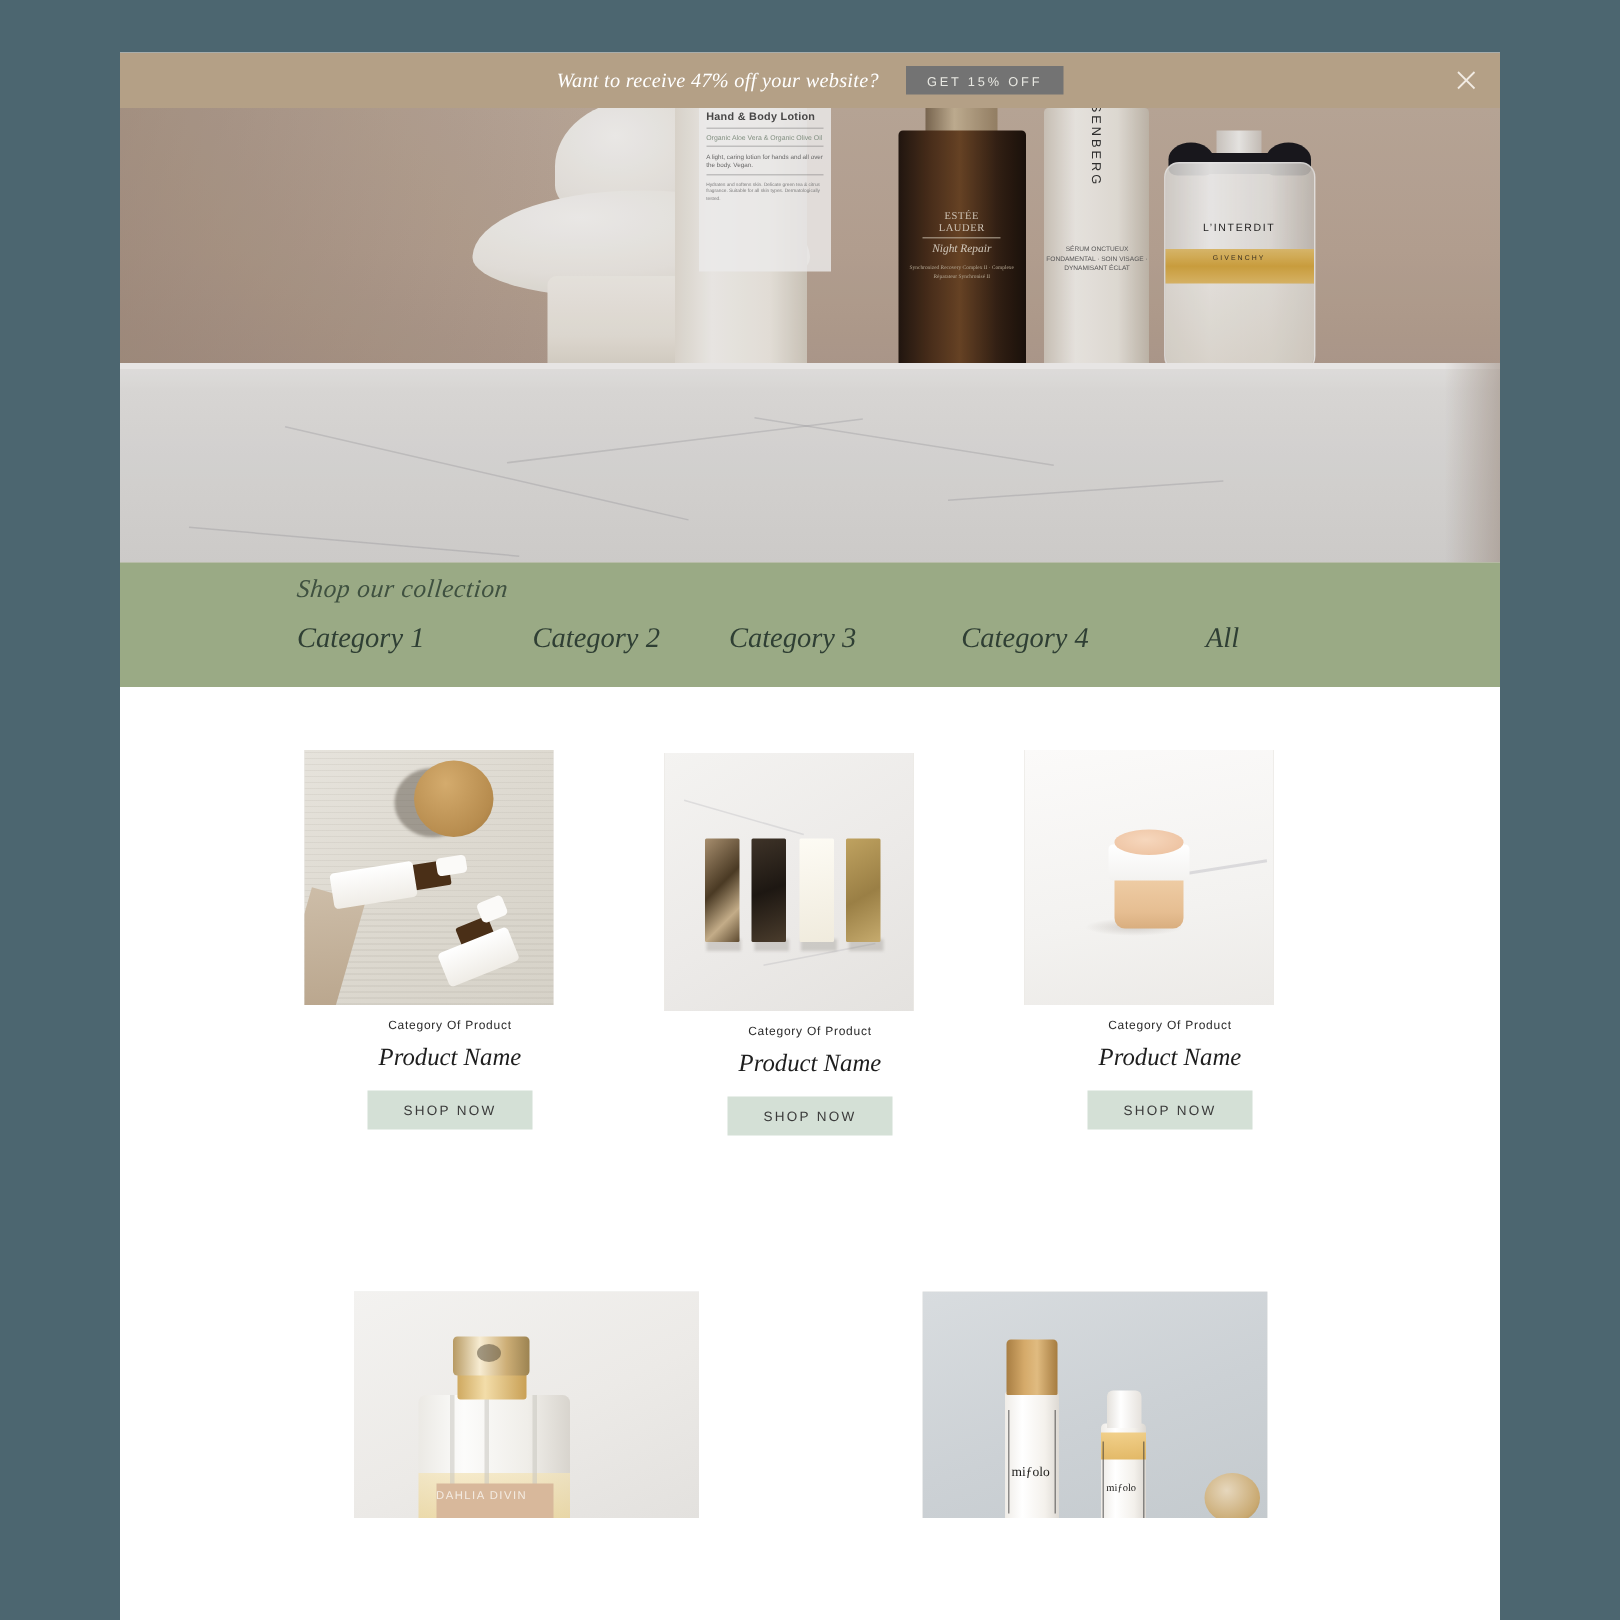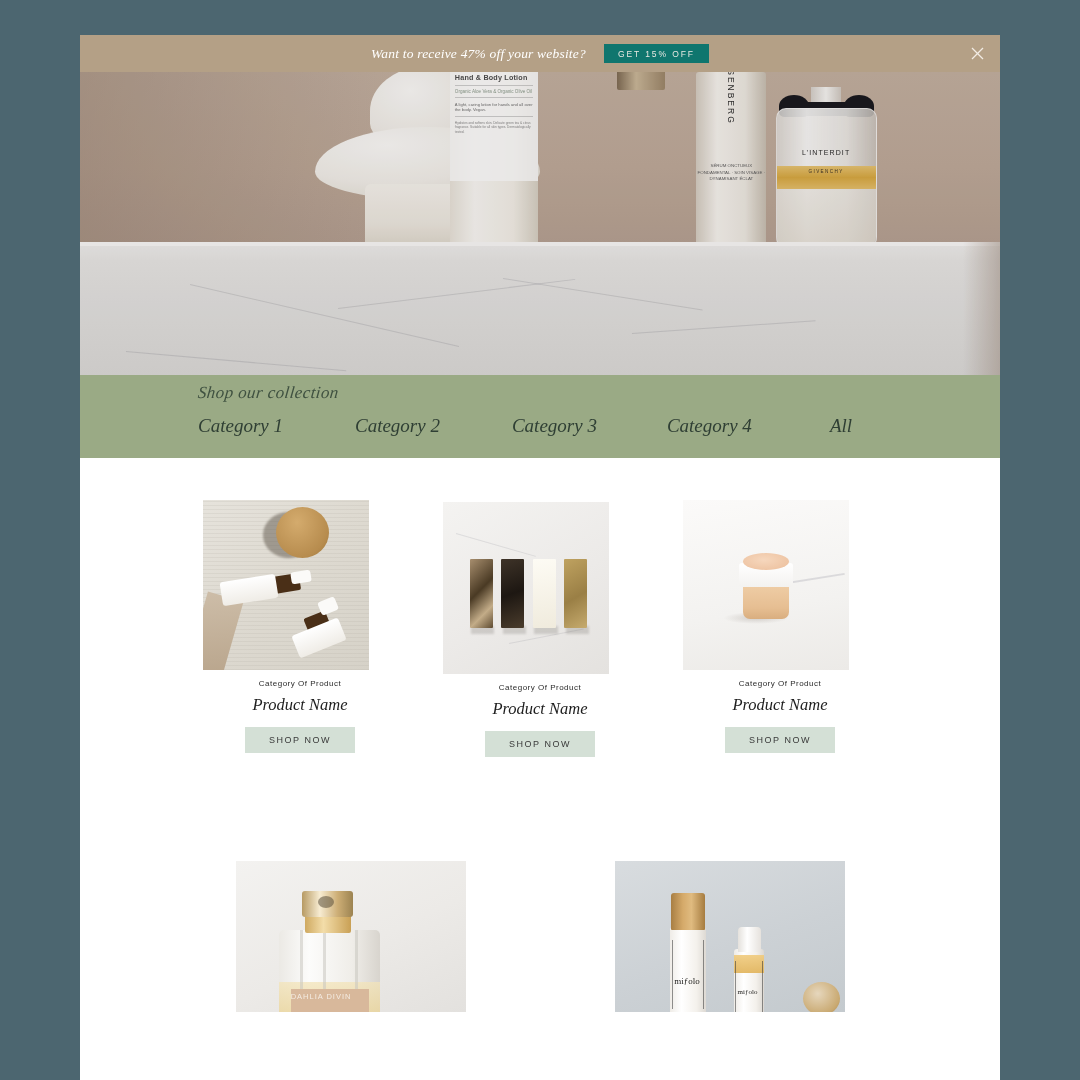--- a/index.html
+++ b/index.html
@@ -39,21 +39,21 @@
   .announce-text {
     font-family: "Liberation Serif", serif;
     font-style: italic;
     font-size: 13.5px;
     color: #ffffff;
     letter-spacing: 0.2px;
     white-space: nowrap;
   }
   .announce-btn {
     margin-left: 18px;
-    background: #0f766e;
+    background: #737373;
     color: #e8e8e2;
     border: none;
     font-family: "Liberation Sans", sans-serif;
     font-size: 8.5px;
     letter-spacing: 1.9px;
     padding: 6px 14px 5px 14px;
     cursor: pointer;
     line-height: 1;
   }
   .announce-close {
@@ -141,21 +141,21 @@
     border-radius: 6px 6px 4px 4px;
   }
 
   
   .bottle-lotion {
     position: absolute; left: 40.2%; top: -3%; width: 9.6%; height: 62%;
     background: linear-gradient(90deg, #e9e4da 0%, #fbf9f5 28%, #f4f0e8 72%, #d8d1c4 100%);
     border-radius: 3px;
   }
   .bottle-lotion-lbl {
-    position: absolute; left: 0; top: 3%; width: 100%; height: 60%;
+    position: absolute; left: 16px; top: 3%; width: 100%; height: 60%;
     background: rgba(255,255,255,.82);
     padding: 4px 5px;
     overflow: hidden;
   }
   .ll-t { font-family: "Liberation Sans", sans-serif; font-size: 7.2px; font-weight: bold; color: #4a4a4a; letter-spacing: .2px;}
   .ll-s { font-family: "Liberation Sans", sans-serif; font-size: 4.6px; color: #8a9a8a; margin-top: 2px;}
   .ll-b { font-family: "Liberation Sans", sans-serif; font-size: 4.2px; color: #6d6d6d; margin-top: 4px; line-height: 1.35;}
   .ll-c { font-family: "Liberation Sans", sans-serif; font-size: 3.2px; color: #878787; margin-top: 4px; line-height: 1.4;}
   .bottle-lotion-rule { height:1px; background: rgba(120,120,120,.35); margin: 3px 0;}
 
@@ -275,21 +275,21 @@
   .catnav-item {
     font-family: "Liberation Serif", serif;
     font-style: italic;
     font-size: 19px;
     color: #2f3f34;
     cursor: pointer;
     white-space: nowrap;
   }
   .cn1 { margin-left: 118px; }
   .cn2 { margin-left: 72px; }
-  .cn3 { margin-left: 72px; }
+  .cn3 { margin-left: 46px; }
   .cn4 { margin-left: 70px; }
   .cn5 { margin-left: 78px; }
 
   
   .products {
     background: #ffffff;
     padding-top: 42px;
   }
   .row { display: flex; justify-content: center; }
   .row-top { gap: 46px; }
@@ -459,20 +459,29 @@
           <div class="bottle-lotion-rule"></div>
           <div class="ll-s">Organic Aloe Vera &amp; Organic Olive Oil</div>
           <div class="bottle-lotion-rule"></div>
           <div class="ll-b">A light, caring lotion for hands and all over the body. Vegan.</div>
           <div class="bottle-lotion-rule"></div>
           <div class="ll-c">Hydrates and softens skin. Delicate green tea &amp; citrus fragrance. Suitable for all skin types. Dermatologically tested.</div>
         </div>
       </div>
 
       <div class="bottle-dark-cap"></div>
+      <div class="bottle-dark">
+        <div class="bd-txt">
+          <div class="bd-1">ESTÉE</div>
+          <div class="bd-1">LAUDER</div>
+          <div class="bd-rule"></div>
+          <div class="bd-2">Night Repair</div>
+          <div class="bd-3">Synchronized Recovery Complex II · Complexe Réparateur Synchronisé II</div>
+        </div>
+      </div>
 
       <div class="bottle-white">
         <div class="bw-brand">EISENBERG</div>
         <div class="bw-sub">SÉRUM ONCTUEUX FONDAMENTAL · SOIN VISAGE · DYNAMISANT ÉCLAT</div>
       </div>
 
       <div class="perfume-neck"></div>
       <div class="perfume-bow"></div>
       <div class="perfume">
         <div class="perfume-liq"></div>

